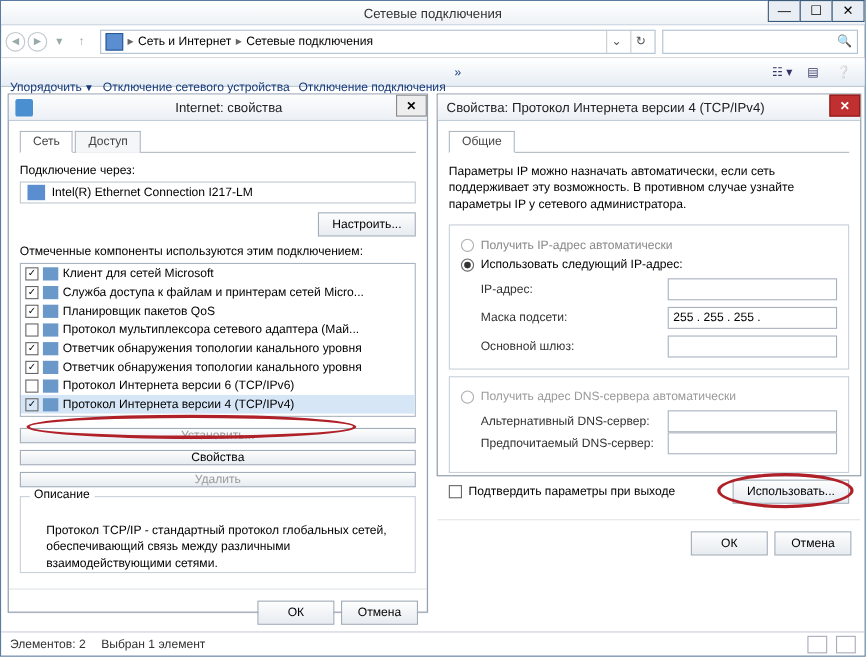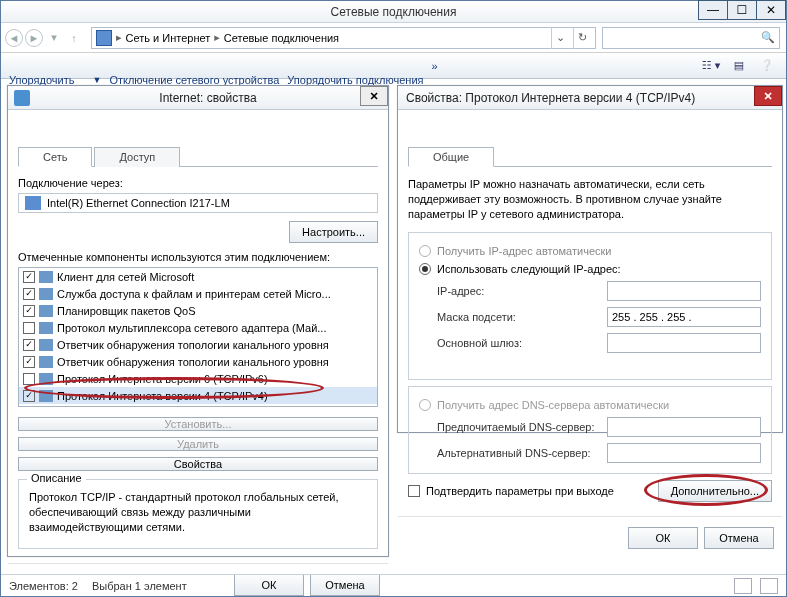--- a/index.html
+++ b/index.html
@@ -12,56 +12,56 @@
   .win-btn { width:30px; height:20px; border:1px solid #3a5a7a; background:#e8eef4; display:flex; align-items:center; justify-content:center; font-size:12px; margin-left:-1px;}
   .address-bar { height:30px; border-bottom:1px solid #d0d0d0; display:flex; align-items:center; padding:0 4px;}
   .nav-arrow { width:18px;height:18px; border-radius:50%; border:1px solid #c0c8d0; margin-right:2px; display:flex;align-items:center;justify-content:center; color:#9aa;}
   .breadcrumb-box { flex:1; height:22px; border:1px solid #b0c0d0; margin:0 6px; display:flex; align-items:center; padding:0 4px; gap:4px;}
   .bc-icon{width:16px;height:16px;background:#5a8ed0;border:1px solid #2a5a9a;}
   .bc-sep{color:#666;}
   .bc-drop{width:18px;height:22px;border-left:1px solid #ccc; display:flex;align-items:center;justify-content:center;color:#555;}
   .search-box{width:178px;height:22px;border:1px solid #b0c0d0;margin-right:2px;display:flex;align-items:center;padding:0 4px;color:#888;}
   .search-box .mag{margin-left:auto;}
   .toolbar{height:26px;background:linear-gradient(#fff,#e6edf4);border-bottom:1px solid #b8c4d2;display:flex;align-items:center;padding:0 8px;gap:8px;}
-  .toolbar .tool{color:#153a7a;display:flex;align-items:center;gap:18px;margin-top:28px;}
+  .toolbar .tool{color:#153a7a;display:flex;align-items:center;gap:2px;margin-top:28px;}
   .tool .chev{font-size:9px;}
   .toolbar-right{margin-left:auto;display:flex;gap:6px;align-items:center;}
   .tb-icon{width:22px;height:20px;border:1px solid transparent;display:flex;align-items:center;justify-content:center;color:#336;}
   
   .dialog{position:absolute;background:#fff;border:1px solid #8a98a8;box-shadow:0 0 1px rgba(0,0,0,.2);}
   .dlg-title{height:24px;background:linear-gradient(#fdfdfd,#ecf0f5);border-bottom:1px solid #c0ccd8;display:flex;align-items:center;padding:0 6px;position:relative;justify-content:flex-end;}
   .dlg-title .txt{flex:1;text-align:center;font-size:12px;color:#222;}
   .dlg-title .icon{width:16px;height:16px;background:#4a90d0;border-radius:2px;margin-right:4px;}
   .close-x{position:absolute;right:0;top:0;width:28px;height:20px;border:1px solid #888;background:#eee;display:flex;align-items:center;justify-content:center;font-weight:bold;}
   .close-x.red{background:#c03030;color:#fff;border-color:#8a1a1a;}
   .dlg-body{padding:8px 10px;}
   
   .tabs{display:flex;border-bottom:1px solid #b0b8c2;margin-bottom:10px;}
-  .tab{padding:3px 24px;border:1px solid #b0b8c2;border-bottom:none;margin-right:2px;background:#f4f6f8;color:#444;position:relative;top:1px;margin-top:28px;}
+  .tab{padding:3px 11px;border:1px solid #b0b8c2;border-bottom:none;margin-right:2px;background:#f4f6f8;color:#444;position:relative;top:1px;}
   .tab.active{background:#fff;border-bottom:1px solid #fff;}
   .fieldbox{border:1px solid #c0c8d0;padding:2px 6px;height:20px;display:flex;align-items:center;background:#fff;}
   .btn{height:22px;padding:0 12px;border:1px solid #a0acb8;background:linear-gradient(#fdfdfd,#e7ecf1);display:inline-flex;align-items:center;justify-content:center;min-width:70px;}
   .btn.disabled{color:#9a9a9a;}
   .listbox{border:1px solid #a8b4c0;height:140px;overflow:hidden;background:#fff;}
   .li{display:flex;align-items:center;height:17px;padding:0 4px;gap:4px;}
   .cb{width:12px;height:12px;border:1px solid #666;display:flex;align-items:center;justify-content:center;font-size:9px;line-height:1;}
   .li-icon{width:14px;height:12px;background:#6a98c8;}
   .li.sel{background:#d6e6f7;}
   .group{border:1px solid #c8d0da;padding:12px 10px 10px;margin-bottom:6px;position:relative;}
   .radio{width:12px;height:12px;border:1px solid #666;border-radius:50%;display:inline-flex;align-items:center;justify-content:center;margin-right:6px;flex-shrink:0;}
   .radio.on::after{content:"";width:6px;height:6px;border-radius:50%;background:#333;}
   .radio.dis{border-color:#b0b0b0;}
   .row{display:flex;align-items:center;margin-bottom:6px;}
   .lbl{width:170px;margin-left:18px;color:#333;}
   .inp{flex:1;height:20px;border:1px solid #a8b2be;background:#fff;padding:0 4px;display:flex;align-items:center;}
   .circle-mark{position:absolute;border:3px solid #b02028;border-radius:50%;pointer-events:none;}
   .statusbar{position:absolute;bottom:0;left:0;right:0;height:22px;border-top:1px solid #c8d0da;display:flex;align-items:center;padding:0 8px;gap:14px;color:#333;}
   .statusbar .sb-right{margin-left:auto;display:flex;gap:8px;}
   .sb-icon{width:18px;height:16px;border:1px solid #aab;}
-  .desc-box{border:1px solid #c8d0da;padding:10px;margin-top:8px;height:70px;position:relative;}
+  .desc-box{border:1px solid #c8d0da;padding:23px;margin-top:8px;height:70px;position:relative;}
   .desc-box .legend{position:absolute;top:-8px;left:8px;background:#fff;padding:0 4px;font-size:11px;}
   .dlg-buttons{display:flex;justify-content:flex-end;gap:6px;padding:10px 8px 8px;border-top:1px solid #e0e4e8;margin-top:6px;}
   .chk{width:12px;height:12px;border:1px solid #666;margin-right:6px;flex-shrink:0;}
 </style>
 </head>
 <body>
 
 <div class="main-window">
   <div class="main-title-bar">
     <span class="title">Сетевые подключения</span>
@@ -92,21 +92,21 @@
     </div>
   </div>
 
   <div class="toolbar">
     <div class="tool">
         <span>Упорядочить</span>
         <span class="chev">▼</span>
       </div>
     <div class="tool">Отключение сетевого устройства</div>
     <div class="tool">
-        <span>Упорядочить подключения</span>
+        <span>Отключение подключения</span>
       </div>
     <span class="chev" style="color:#153a7a">»</span>
     <div class="toolbar-right">
       <div class="tb-icon">☷ ▾</div>
       <div class="tb-icon">▤</div>
       <div class="tb-icon" style="color:#2a6ac8">❔</div>
     </div>
   </div>
 
   <div class="dialog" style="left:6px;top:84px;width:382px;height:472px;">
@@ -167,22 +167,22 @@
           </div>
         <div class="li sel">
             <div class="cb">✓</div>
             <div class="li-icon"></div>
             <span>Протокол Интернета версии 4 (TCP/IPv4)</span>
           </div>
       </div>
       <div class="circle-mark" style="left:16px;top:291px;width:300px;height:22px;"></div>
       <div style="display:flex;gap:6px;margin-top:10px;flex-direction:column;">
         <div class="btn disabled" style="flex:1">Установить...</div>
+        <div class="btn" style="flex:1">Свойства</div>
         <div class="btn disabled" style="flex:1">Удалить</div>
-        <div class="btn" style="flex:1">Свойства</div>
       </div>
       <div class="desc-box">
         <div class="legend">Описание</div>
         <div style="line-height:1.35;">Протокол TCP/IP - стандартный протокол глобальных сетей, обеспечивающий связь между различными взаимодействующими сетями.</div>
       </div>
     </div>
     <div class="dlg-buttons">
       <div class="btn">ОК</div>
       <div class="btn">Отмена</div>
     </div>
@@ -211,46 +211,46 @@
         <div class="row">
             <span class="lbl">IP-адрес:</span>
             <div class="inp"></div>
           </div>
         <div class="row">
             <span class="lbl">Маска подсети:</span>
             <div class="inp">
               <span>255 . 255 . 255 .</span>
             </div>
           </div>
-        <div class="row" style="margin-bottom:16px">
+        <div class="row" style="margin-bottom:0">
             <span class="lbl">Основной шлюз:</span>
             <div class="inp"></div>
           </div>
       </div>
 
       <div class="group">
         <div class="row">
             <span class="radio dis"></span>
             <span style="color:#9a9a9a">Получить адрес DNS-сервера автоматически</span>
           </div>
-        <div class="row">
-            <span class="lbl">Предпочитаемый DNS-сервер:</span>
-            <div class="inp"></div>
-          </div>
         <div class="row" style="margin-bottom:0">
             <span class="lbl">Альтернативный DNS-сервер:</span>
+            <div class="inp"></div>
+          </div>
+        <div class="row">
+            <span class="lbl">Предпочитаемый DNS-сервер:</span>
             <div class="inp"></div>
           </div>
       </div>
 
       <div style="display:flex;align-items:center;justify-content:flex-end;">
         <div class="chk"></div>
         <span>Подтвердить параметры при выходе</span>
         <div style="margin-left:auto;position:relative;">
-          <div class="btn">Дополнительно...</div>
+          <div class="btn">Использовать...</div>
           <div class="circle-mark" style="left:-14px;top:-6px;width:124px;height:32px;"></div>
         </div>
       </div>
     </div>
     <div class="dlg-buttons">
       <div class="btn">ОК</div>
       <div class="btn">Отмена</div>
     </div>
   </div>
 

